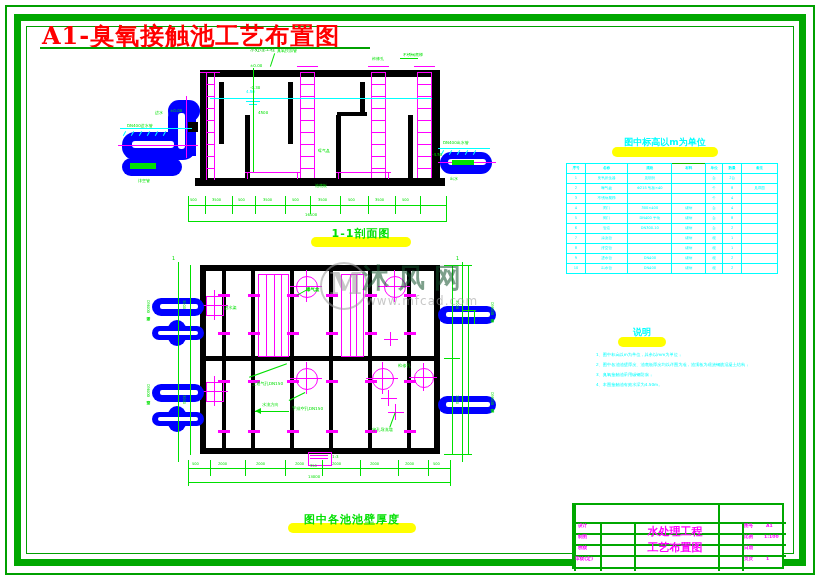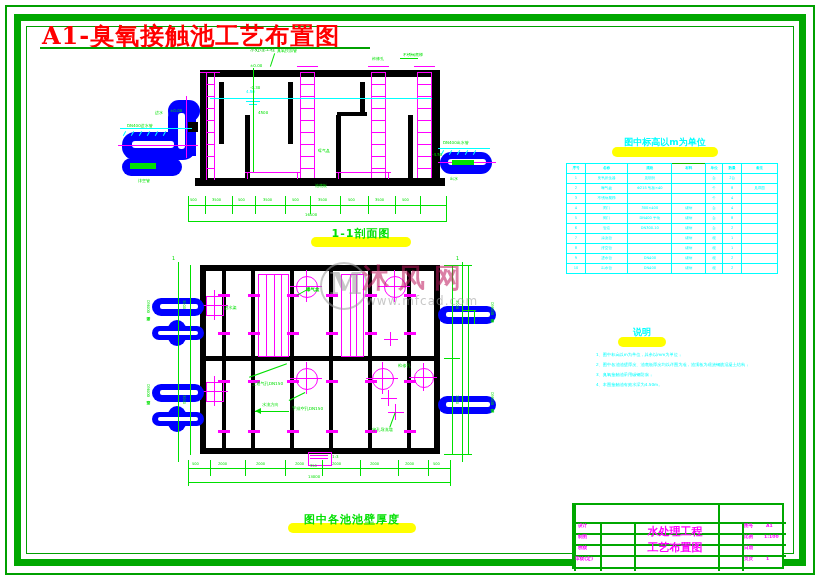--- a/index.html
+++ b/index.html
@@ -67,21 +67,21 @@
   .tb-txt{position:absolute;color:#ff00ff;font-size:4.6px;white-space:nowrap;
       font-weight:bold;}
   #tb-main1{position:absolute;left:636px;top:524px;width:78px;text-align:center;
       color:#ff00ff;font-weight:bold;font-size:11px;}
   #tb-main2{position:absolute;left:636px;top:540px;width:78px;text-align:center;
       color:#ff00ff;font-weight:bold;font-size:11px;}
 
   
   #wm{position:absolute;left:320px;top:258px;width:190px;height:62px;
       opacity:.55;pointer-events:none;}
-  #wm .wm-cn{position:absolute;left:42px;top:2px;color:#be185d;font-size:27px;
+  #wm .wm-cn{position:absolute;left:42px;top:2px;color:#14532d;font-size:27px;
       font-weight:bold;letter-spacing:9px;font-family:"DejaVu Sans",sans-serif;}
   #wm .wm-url{position:absolute;left:46px;top:36px;color:#9a9a9a;font-size:12px;
       letter-spacing:1px;}
   #wm .wm-m{position:absolute;left:0px;top:4px;width:44px;height:44px;
       border-radius:50%;border:2px solid #9a9a9a;}
   #wm .wm-m::after{content:"M";position:absolute;left:7px;top:2px;color:#9a9a9a;
       font-size:30px;font-weight:bold;font-family:"DejaVu Serif",serif;}
 </style>
 </head>
 <body>

